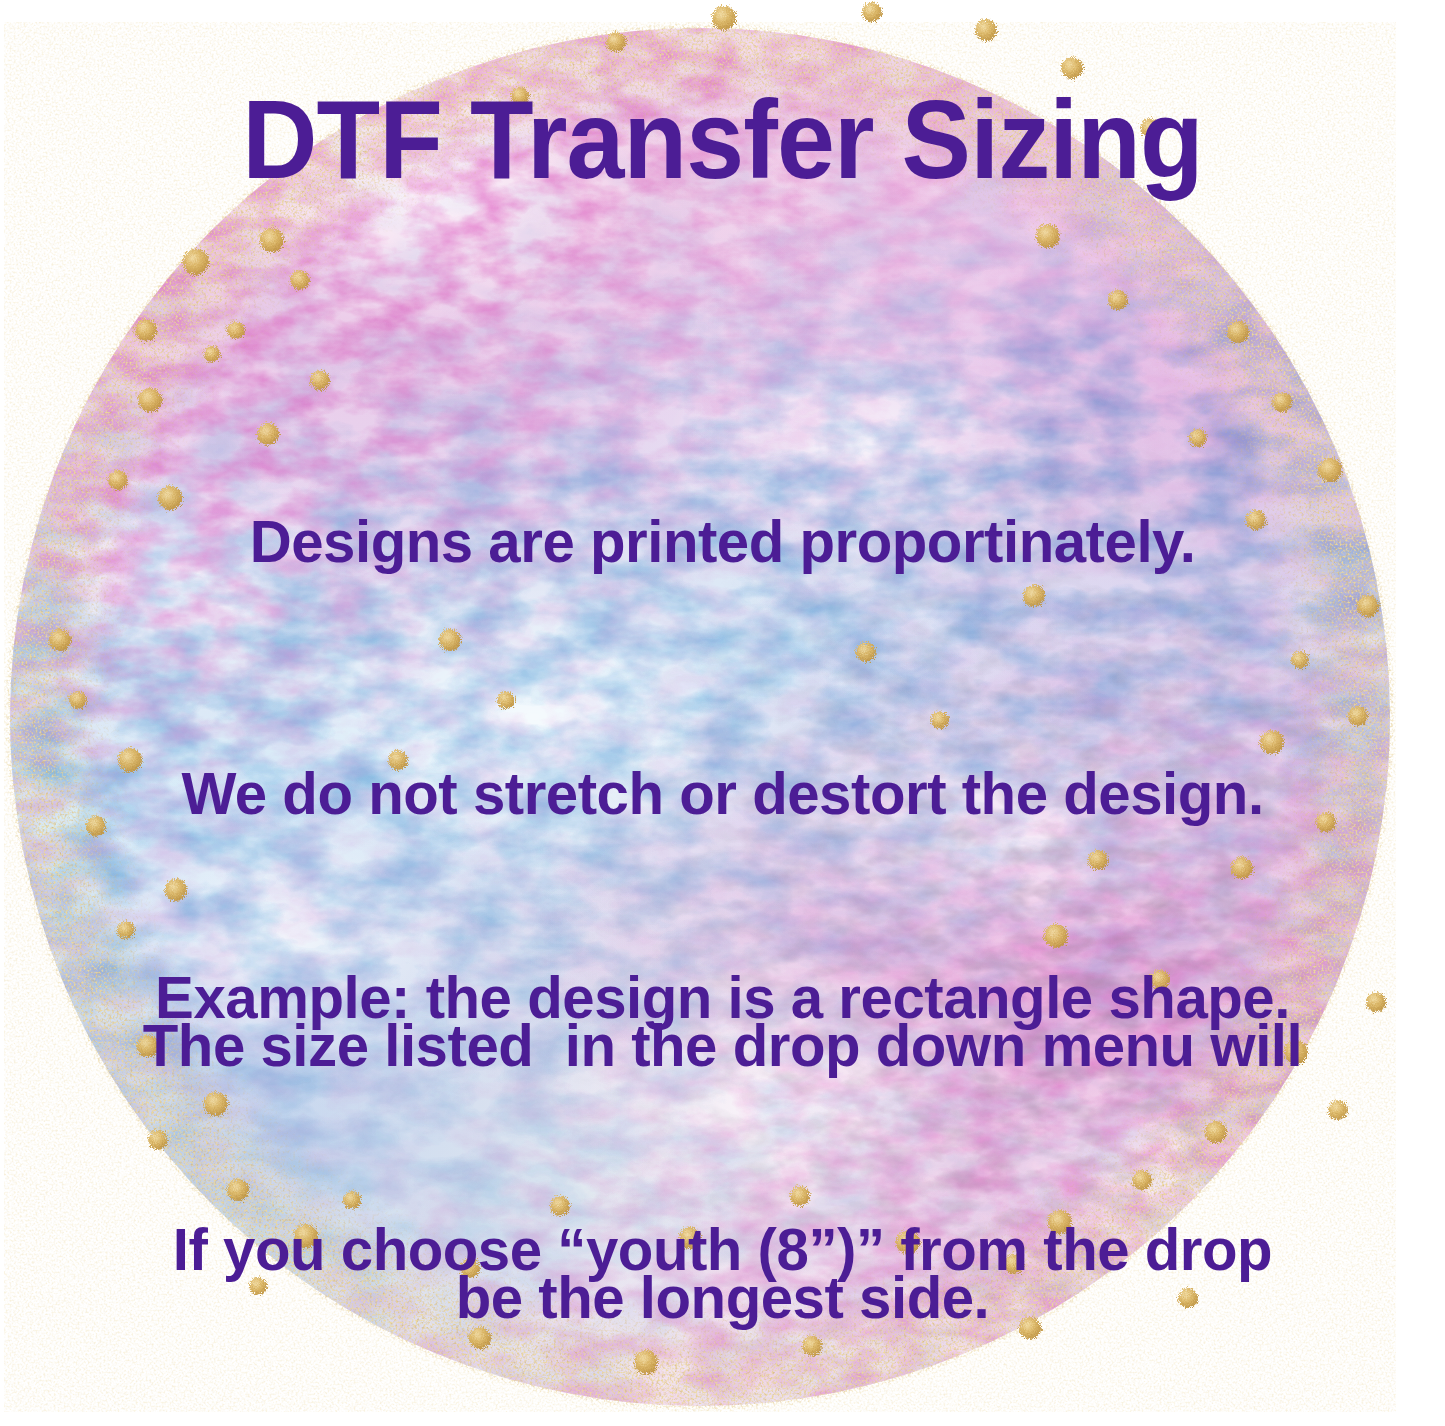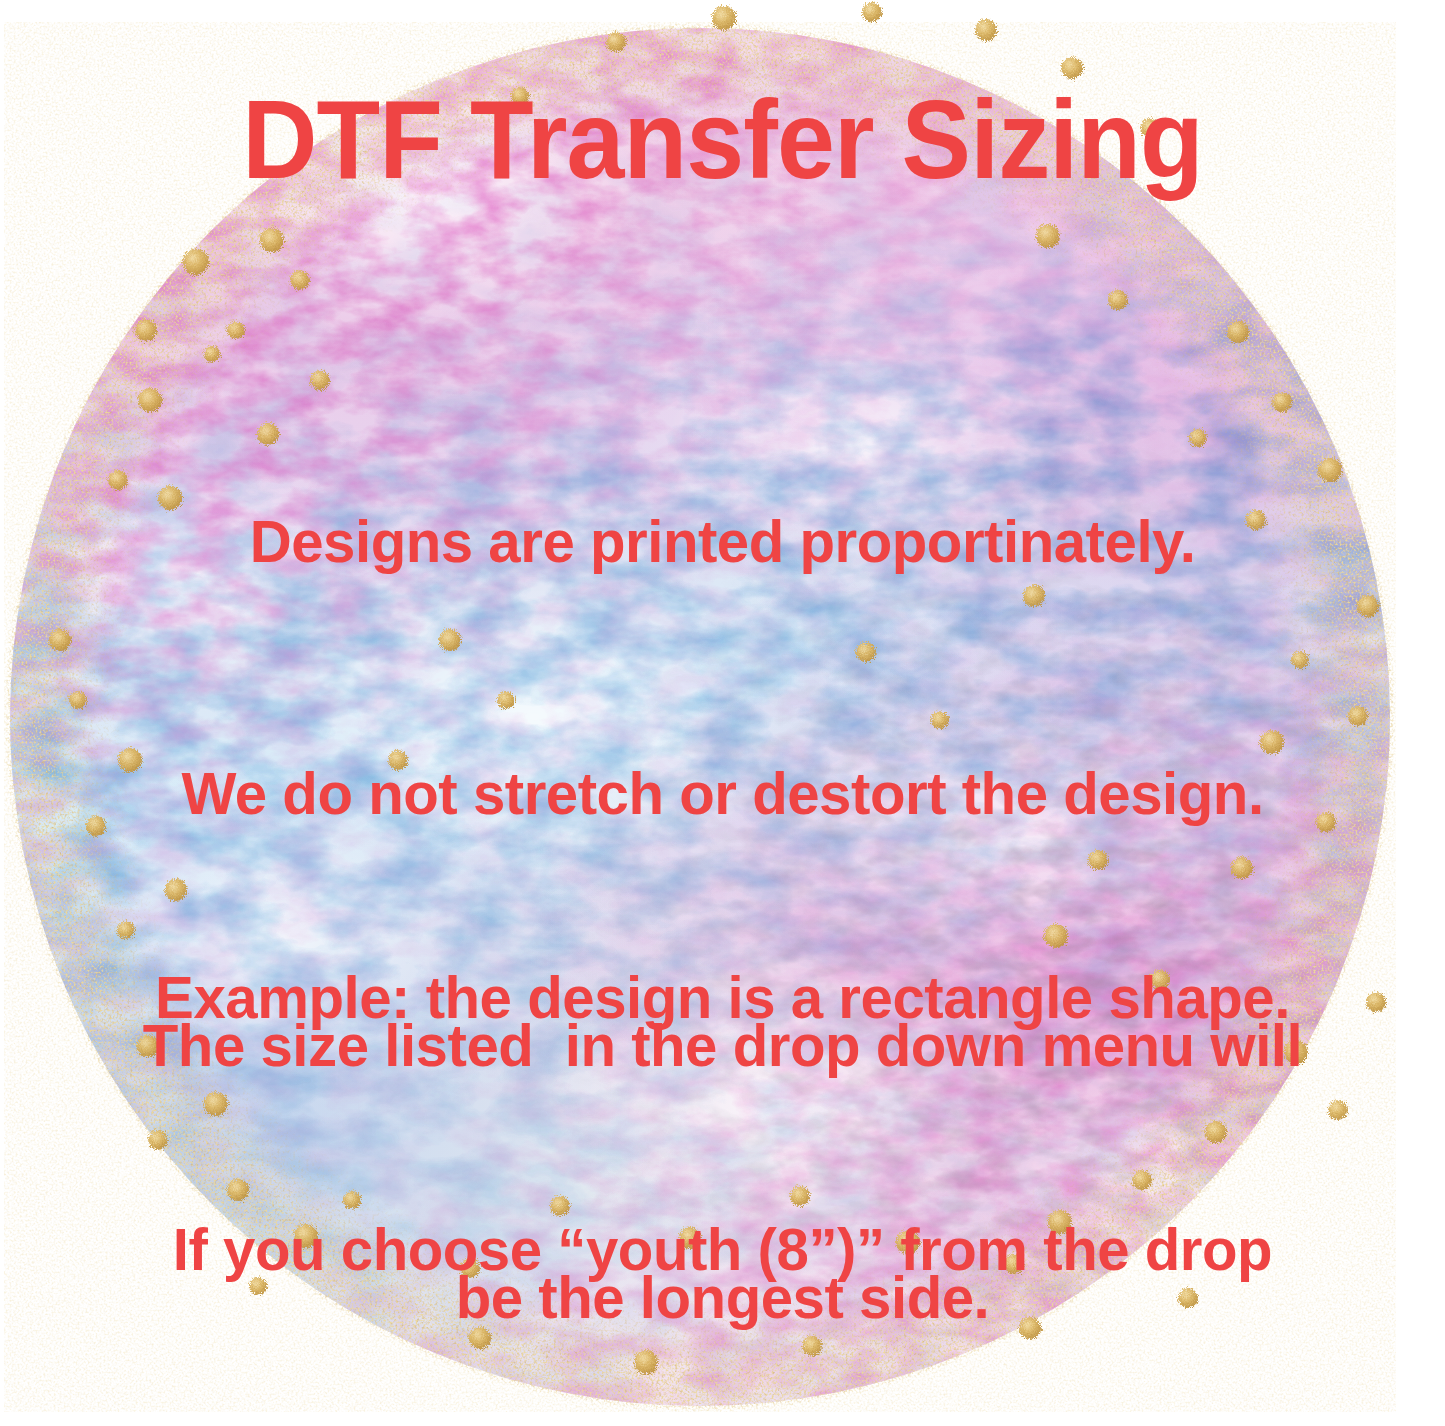--- a/index.html
+++ b/index.html
@@ -99,21 +99,21 @@
     inset: 0;
     z-index: 3;
     pointer-events: none;
   }
 
   
   #copy {
     position: absolute;
     inset: 0;
     z-index: 6;
-    color: #ef4444;
+    color: #4c1d95;
   }
 
   .title {
     position: absolute;
     left: 0;
     right: 0;
     top: 84px;
     text-align: center;
     font-size: 112px;
     line-height: 1.0;

